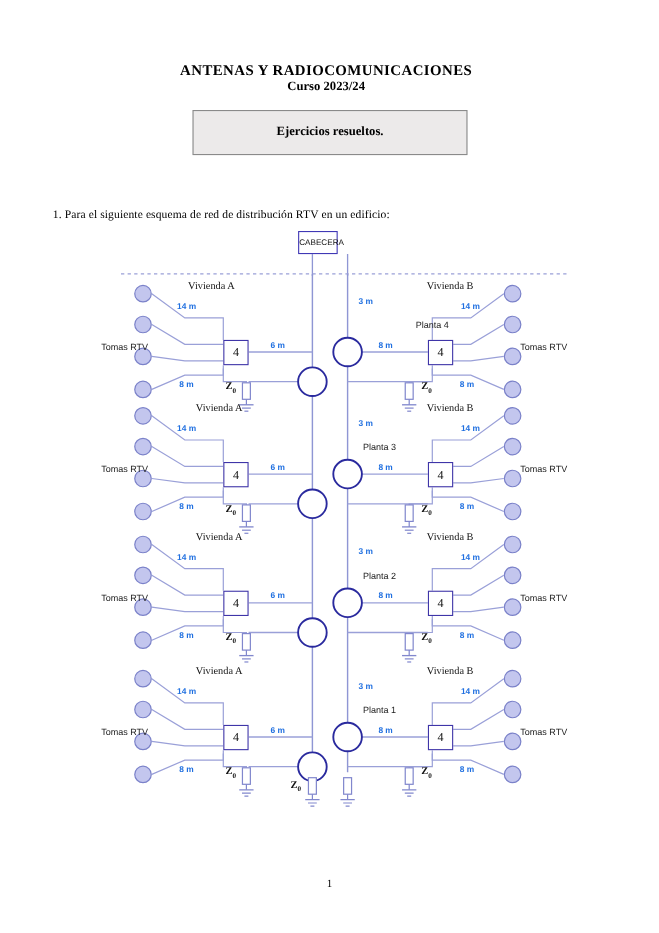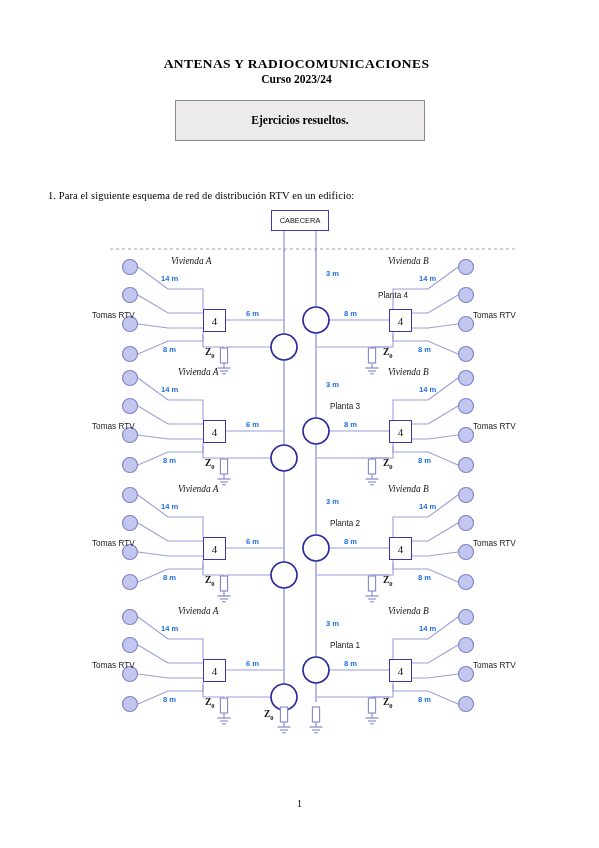--- a/index.html
+++ b/index.html
@@ -26,27 +26,27 @@
   #page-number{
     position:absolute;left:0;top:798px;width:599px;text-align:center;
     font-size:10px;color:#000;
   }
   
   #diagram{position:absolute;left:0;top:195px;width:599px;height:570px;}
   #diagram svg{display:block;}
   .lbl{position:absolute;font-family:"Liberation Sans",sans-serif;white-space:nowrap;}
   .lbl-blue{color:#1f6fe0;font-weight:bold;font-size:7.6px;}
   .lbl-black{color:#1a1a1a;font-size:8.2px;}
-  .lbl-serif{font-family:"Liberation Serif",serif;color:#111;font-size:9.4px;font-style:italic;}
+  .lbl-serif{font-family:"Liberation Serif",serif;color:#111;font-size:9.4px;}
   .lbl-z0{font-family:"Liberation Serif",serif;font-weight:bold;color:#111;font-size:9.5px;}
   .lbl-z0 sub{font-size:6.5px;}
   #cabecera-box{
-    position:absolute;left:271px;top:15px;width:58px;height:21px;
+    position:absolute;left:271px;top:15px;width:36px;height:21px;
     border:1.5px solid #4038b5;background:#fff;box-sizing:border-box;
-    display:flex;align-items:center;justify-content:center;
+    display:flex;align-items:center;justify-content:flex-start;
     font-family:"Liberation Sans",sans-serif;font-size:7.4px;color:#111;
   }
   .splitter{
     position:absolute;width:23px;height:23px;
     border:1.8px solid #3f35a8;background:#fff;box-sizing:border-box;
     display:flex;align-items:center;justify-content:center;
     font-family:"Liberation Serif",serif;font-size:11px;color:#111;
   }
 </style>
 </head>

